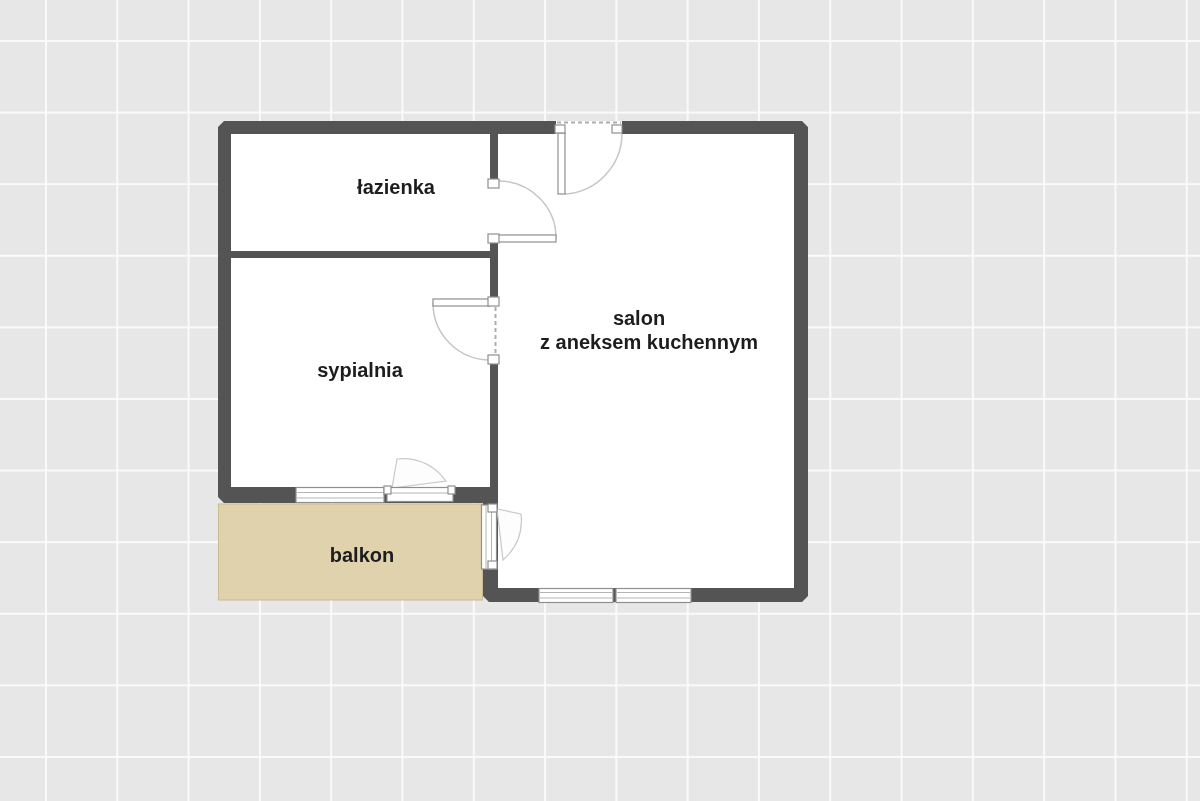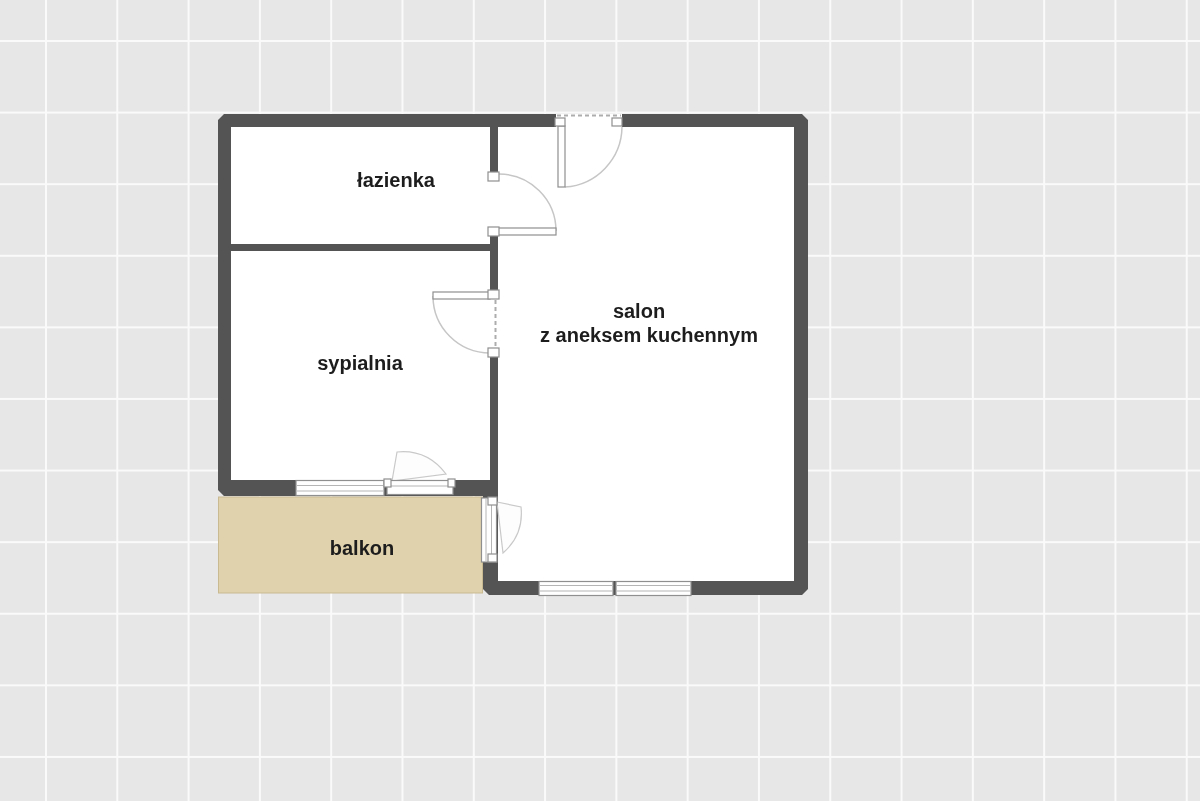--- a/index.html
+++ b/index.html
@@ -13,21 +13,21 @@
     background-color: #e7e7e7;
     background-image:
       linear-gradient(to right, #fafafa 2px, transparent 2px),
       linear-gradient(to bottom, #fafafa 2px, transparent 2px);
     background-size: 71.3px 71.6px;
     background-position: 45px 40px;
     font-family: "Liberation Sans", sans-serif;
   }
   #plan-wrap {
     position: absolute;
-    left: 0; top: 0;
+    left: 0; top: 7px;
     width: 1200px; height: 676px;
   }
   svg { display: block; }
   .frame  { fill: #ffffff; stroke: #8f8f8f; stroke-width: 1.2; }
   .punch  { stroke: none; }
   .glass  { stroke: #b5b5b5; stroke-width: 1; fill: none; }
   .arc    { fill: none; stroke: #c6c6c6; stroke-width: 1.5; }
   .fan    { fill: #fdfdfd; stroke: #c9c9c9; stroke-width: 1.2; }
   .dashes { fill: none; stroke: #adadad; stroke-width: 2; stroke-dasharray: 4 3; }
   .room-label {

